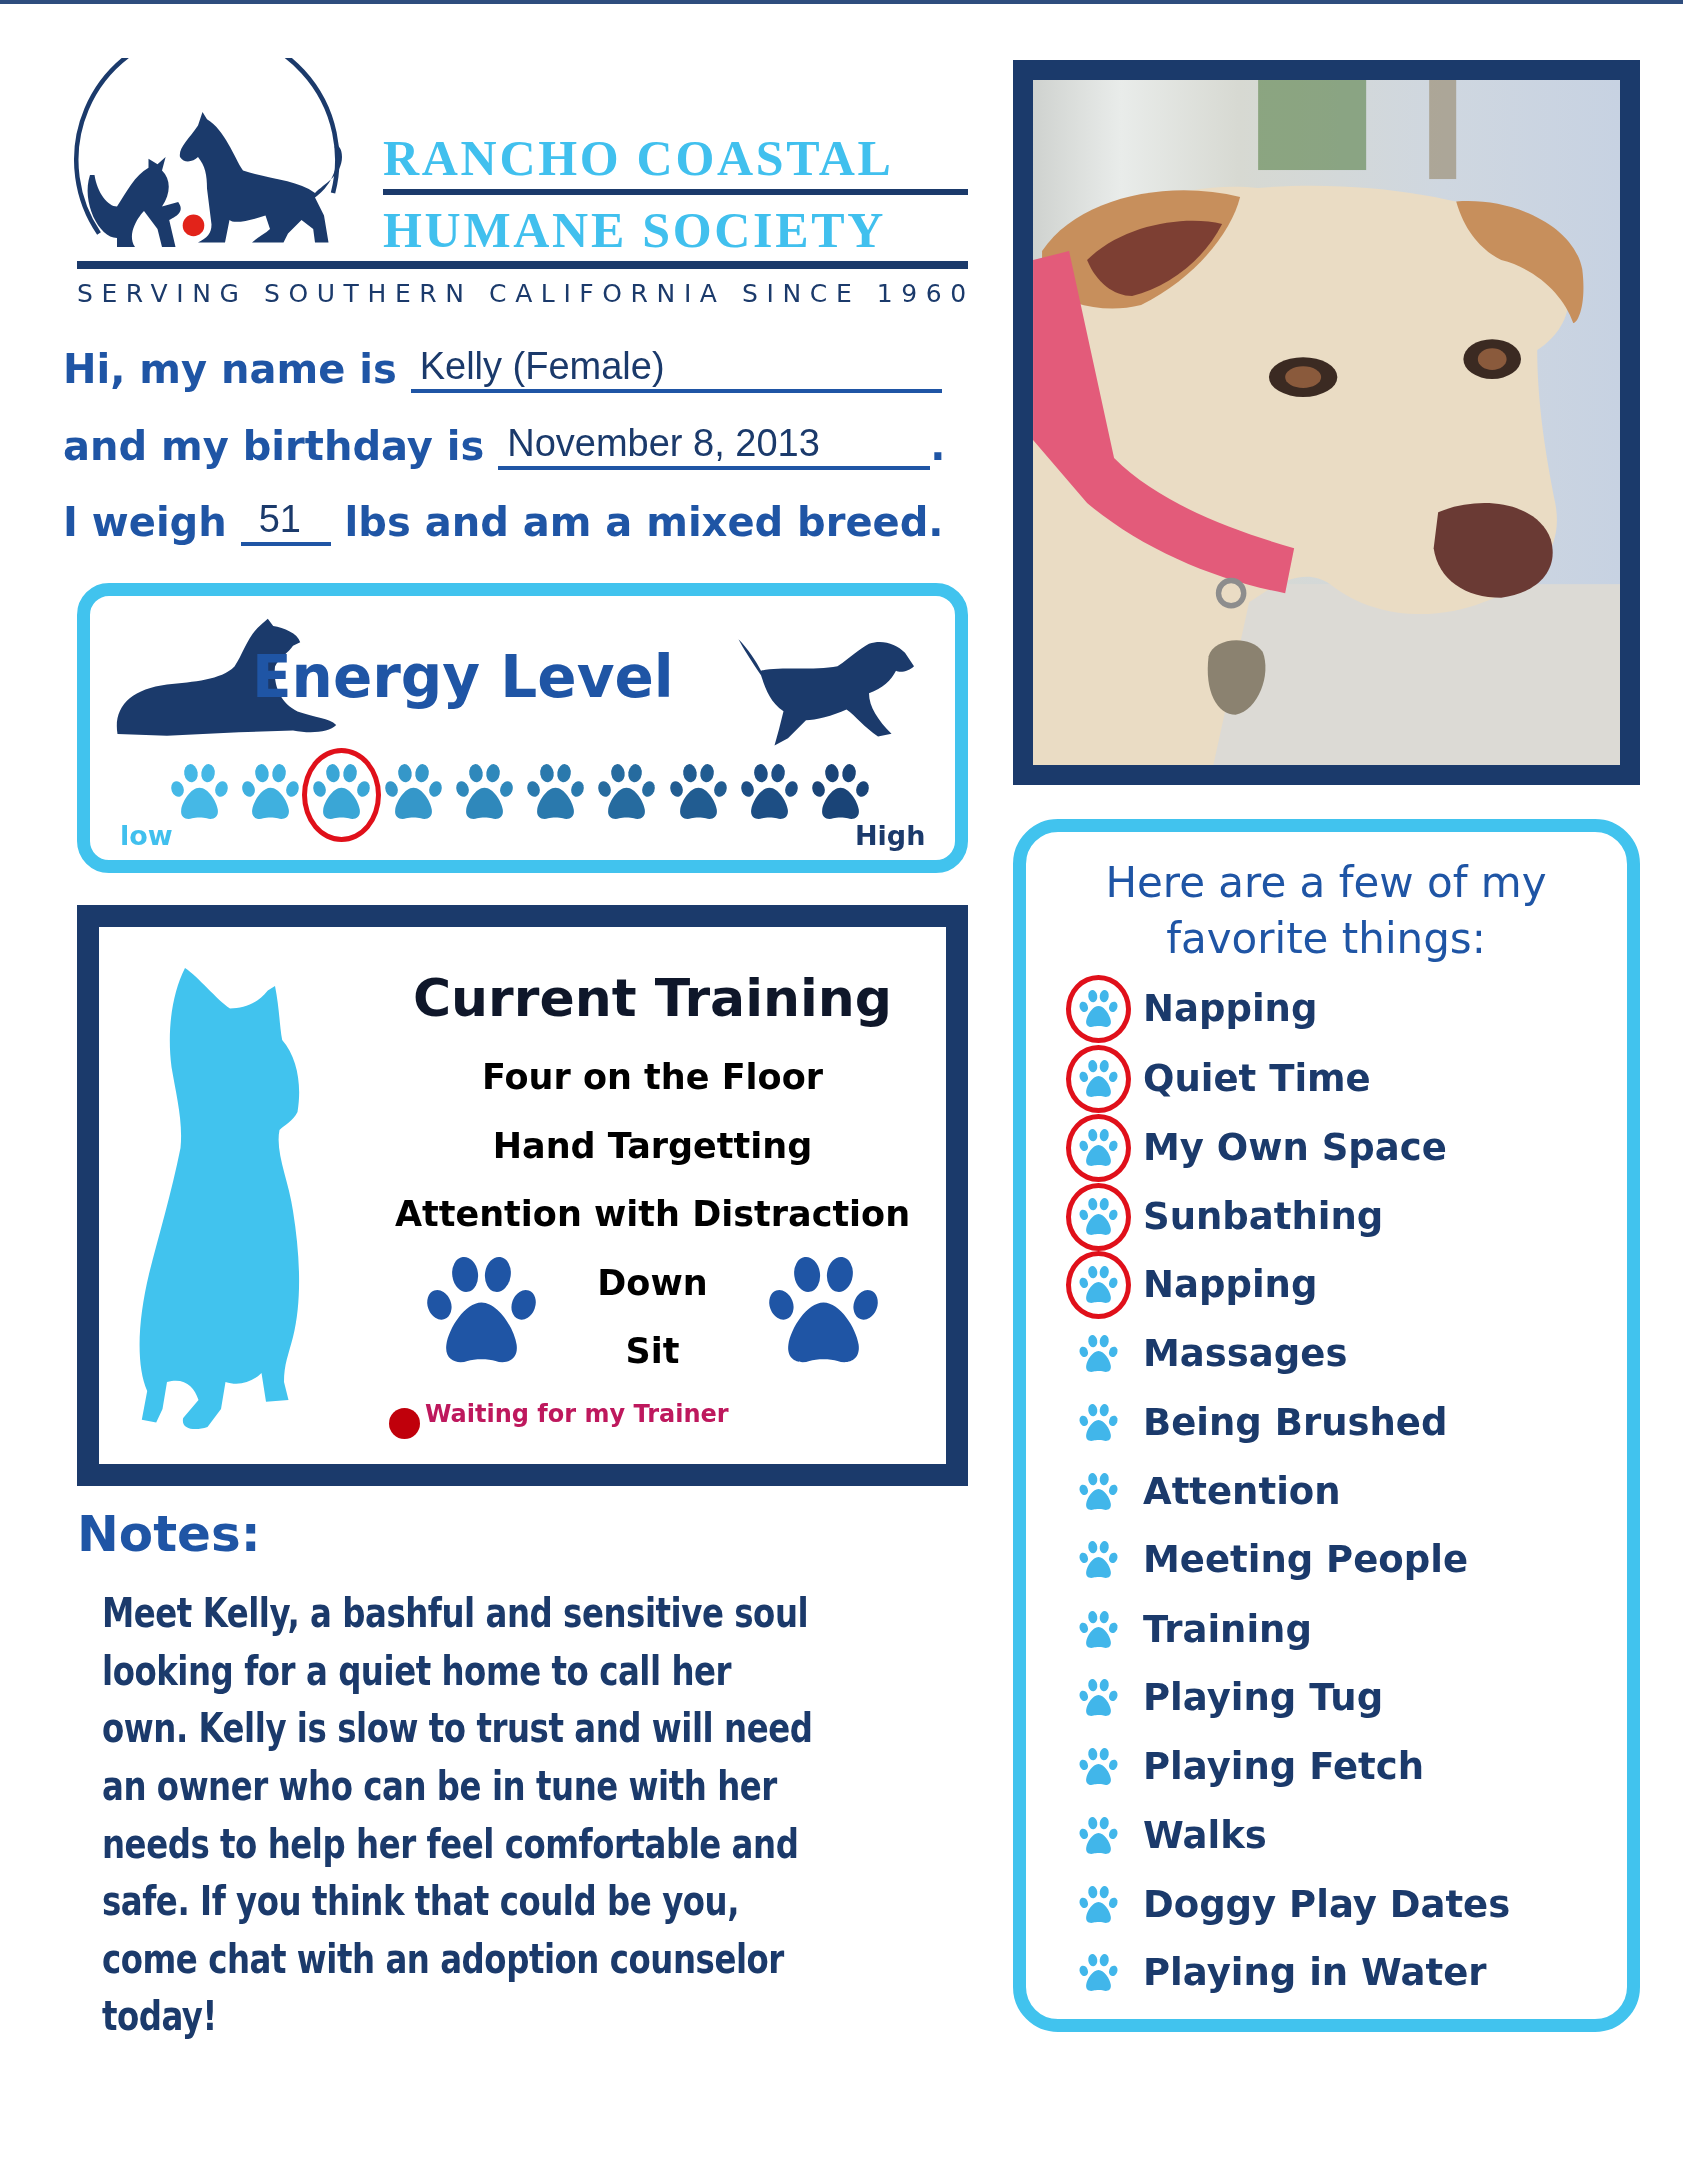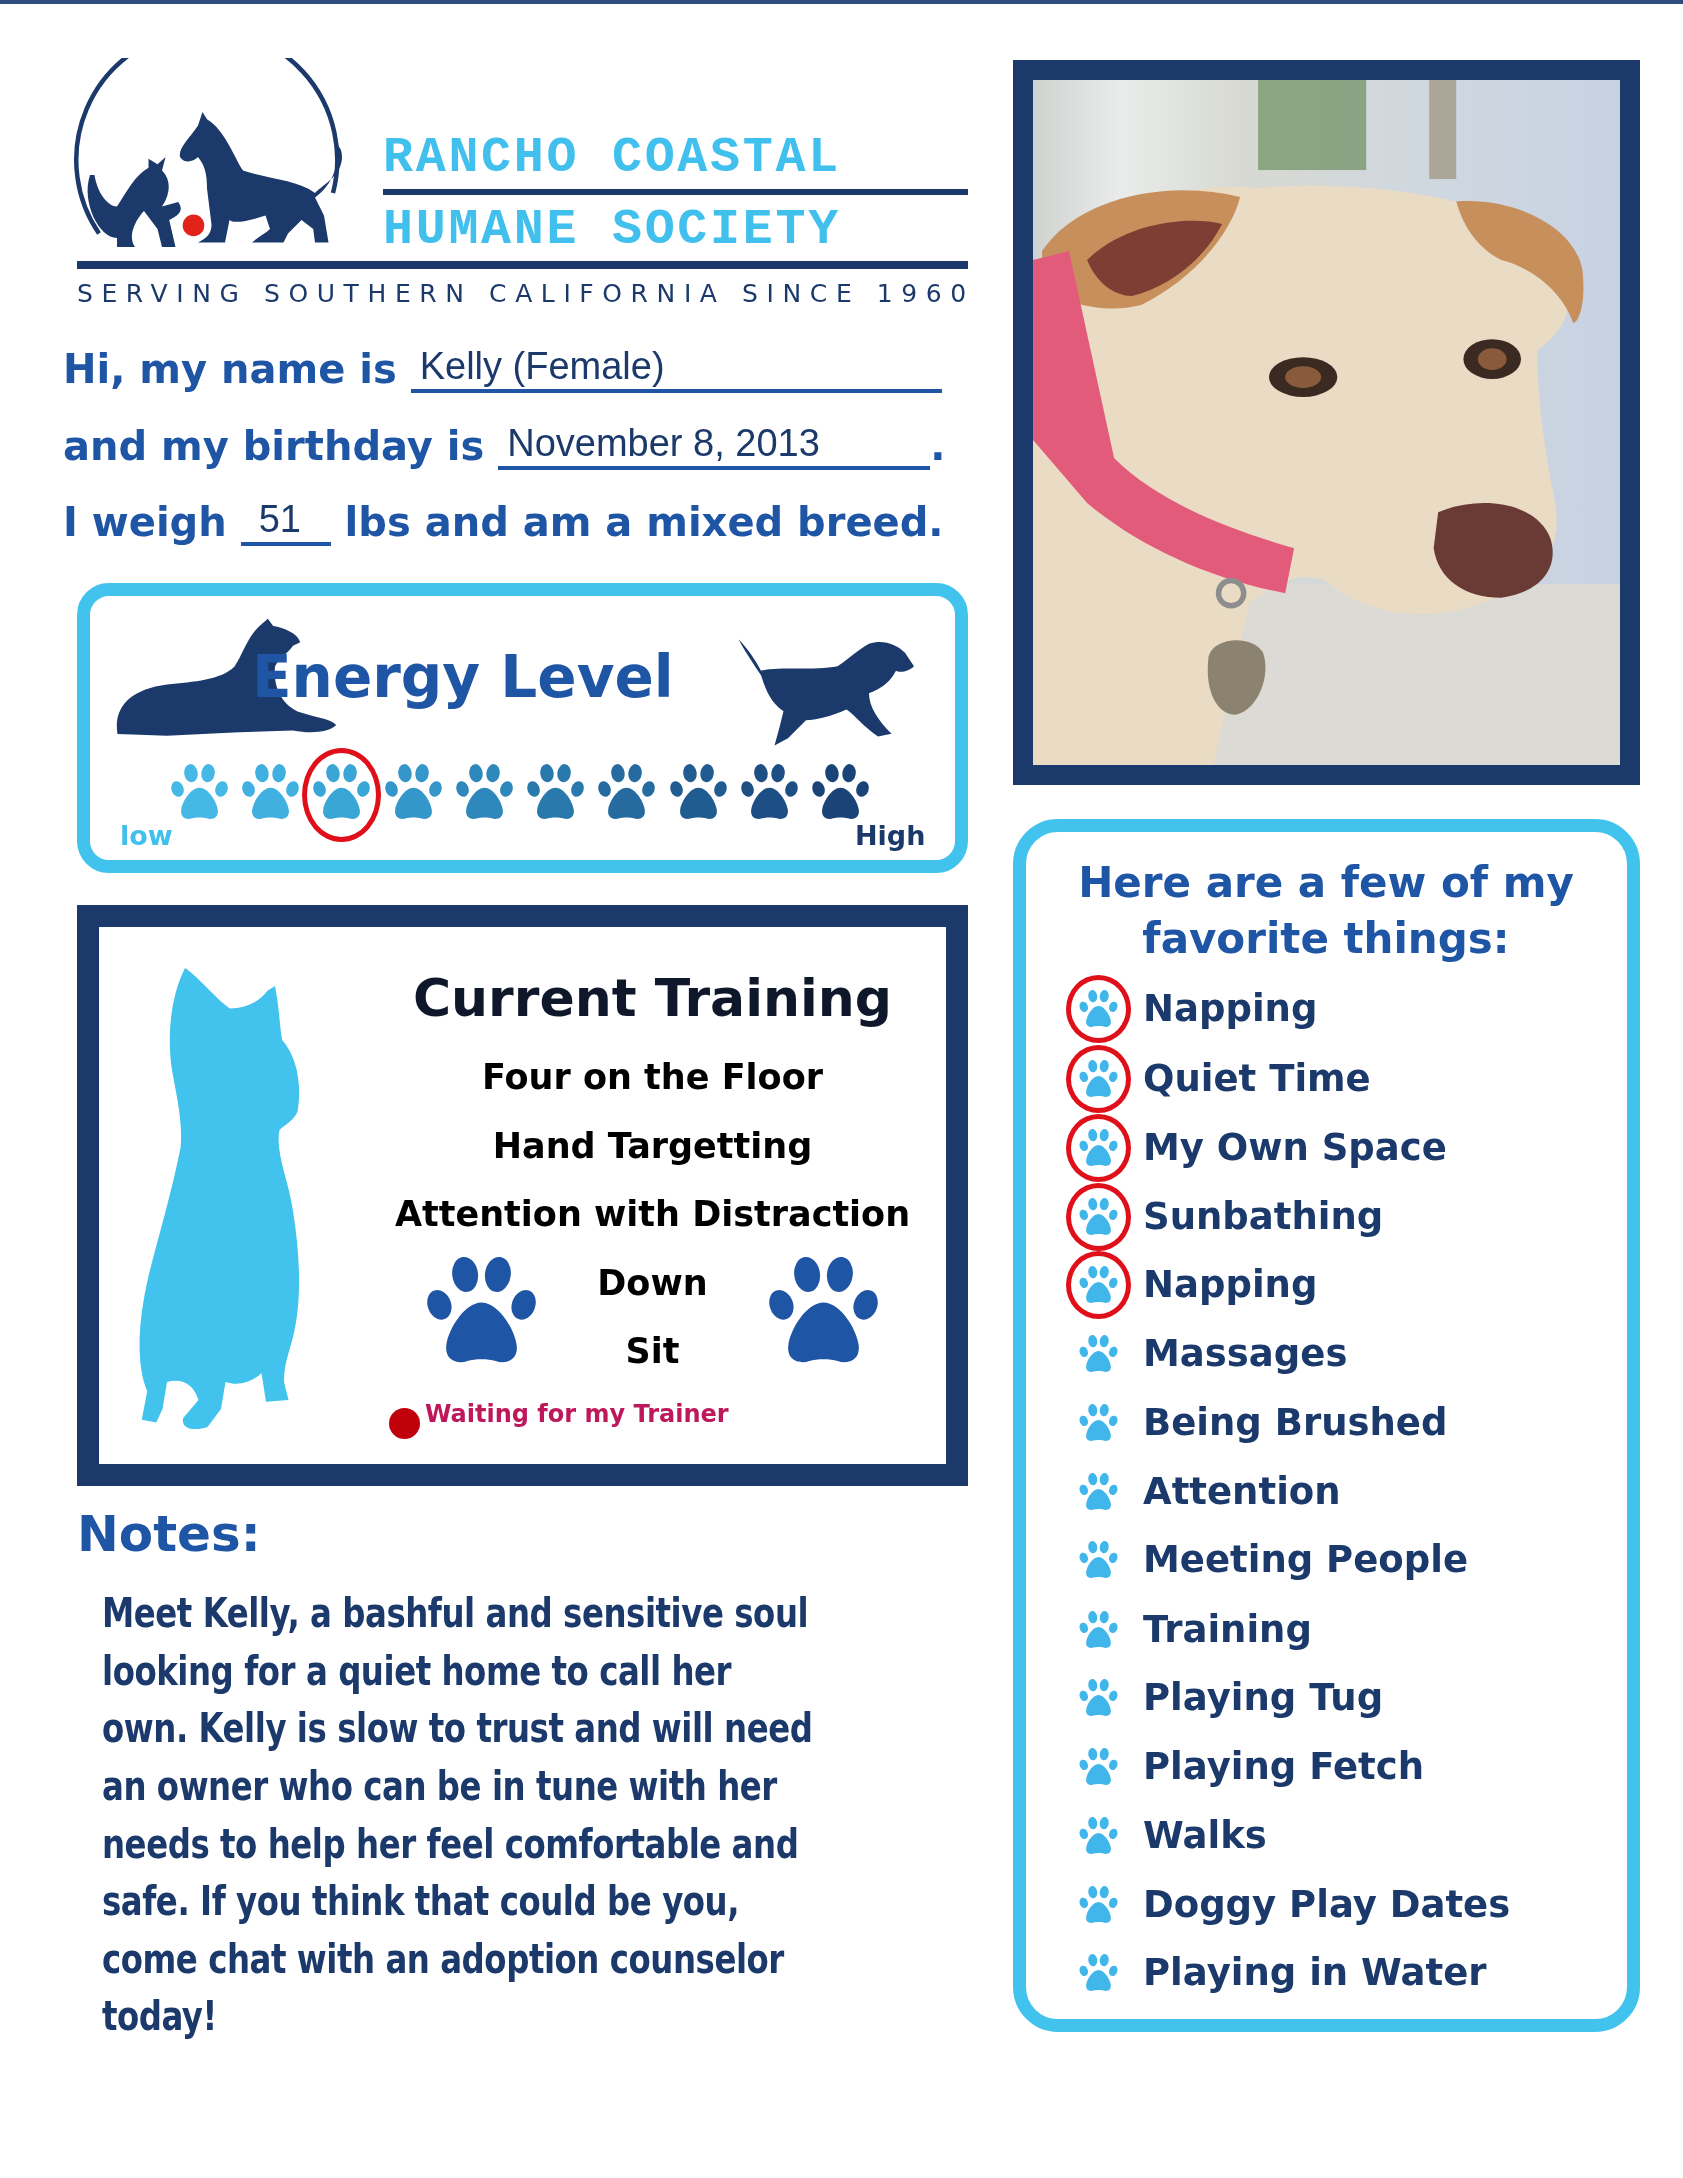--- a/index.html
+++ b/index.html
@@ -4,21 +4,21 @@
 <style>
   * { box-sizing: border-box; margin: 0; padding: 0; }
   html, body { width: 1683px; height: 2178px; background: #ffffff; overflow: hidden; }
   body { position: relative; font-family: "DejaVu Sans", sans-serif; color: #1a3f73; }
   .abs { position: absolute; }
   .topline { left: 0; top: 0; width: 1683px; height: 3.6px; background: #2e4d7e; }
 
   
   .logo-art { left: 72px; top: 58px; width: 306px; height: 207px; }
   .brand-line1, .brand-line2 {
-    font-family: Liberation Mono, monospace; font-weight: bold; color: #41c0ee;
+    font-family: Liberation Serif, serif; font-weight: bold; color: #41c0ee;
     font-size: 50px; letter-spacing: 2.7px; white-space: nowrap; line-height: 1;
   }
   .brand-line1 { left: 383px; top: 133px; }
   .brand-rule1 { left: 383px; top: 189px; width: 585px; height: 6.3px; background: #1b3a6b; }
   .brand-line2 { left: 383px; top: 205px; }
   .brand-rule2 { left: 77px; top: 261px; width: 891px; height: 8px; background: #1b3a6b; }
   .tagline {
     left: 77px; top: 281px; width: 891px; font-size: 25px; letter-spacing: 8.6px;
     color: #1b3a6b; white-space: nowrap; line-height: 1;
   }
@@ -78,21 +78,21 @@
   .photo-frame { left: 1013px; top: 60px; width: 627px; height: 725px; background: #1b3a6b; padding: 20px; }
   .photo { width: 100%; height: 100%; position: relative; overflow: hidden;
     background: linear-gradient(90deg, #cfd2cf 0%, #e9ecea 15%, #d7d9d2 35%, #cfd7e0 70%, #c7d2e2 100%); }
 
   
   .fav-box {
     left: 1013px; top: 819px; width: 627px; height: 1213px;
     border: 13.5px solid #41c3ee; border-radius: 45px; background: #fff;
   }
   .fav-title {
-    left: 1026px; width: 600px; text-align: center; font-size: 42px; font-weight: bold;
+    left: 1026px; width: 600px; text-align: center; font-size: 42px; font-weight: normal;
     color: #1f55a5; line-height: 1; white-space: nowrap;
   }
   .fav-item { left: 1062px; height: 63px; display: flex; align-items: center; }
   .fav-icon { width: 72px; height: 63px; position: relative; display: flex; align-items: center; justify-content: center; }
   .fav-icon svg { width: 41px; height: 41px; }
   .fav-ring { position: absolute; left: 3.6px; top: -1.8px; width: 65px; height: 68px; border: 5.4px solid #e0101a; border-radius: 50%; }
   .fav-label { margin-left: 9px; font-size: 37px; font-weight: bold; color: #1b3a6b; white-space: nowrap; line-height: 1; }
 </style>
 </head>
 <body>

